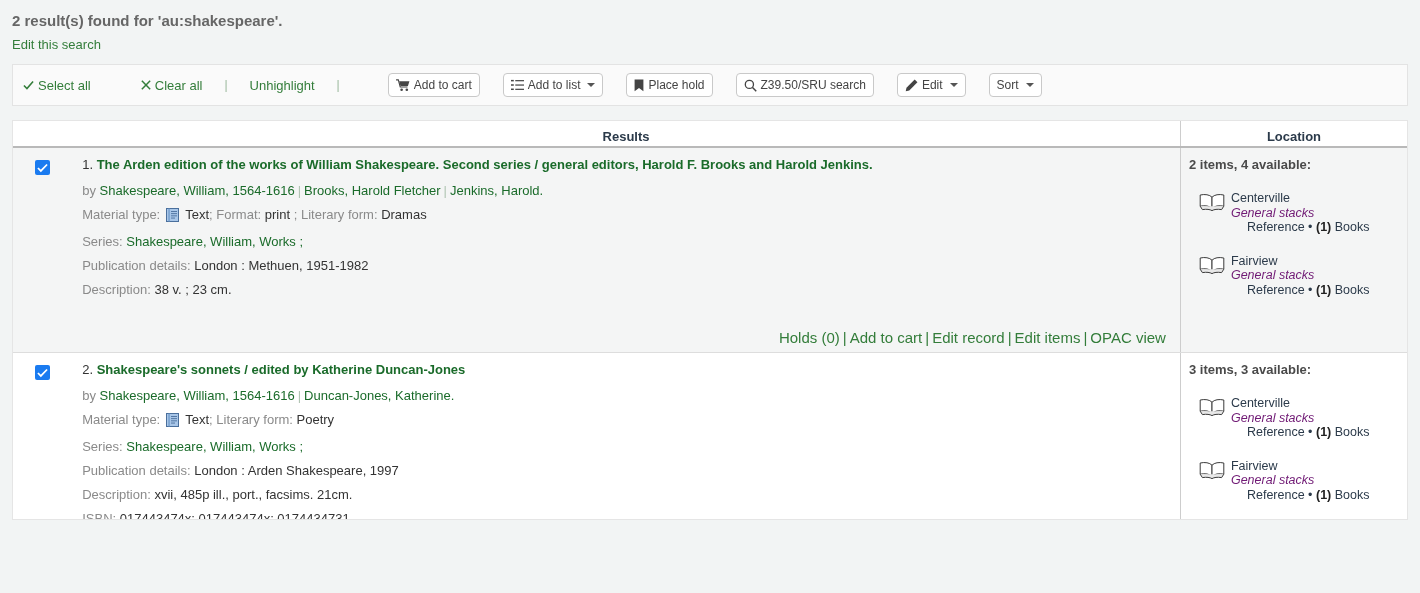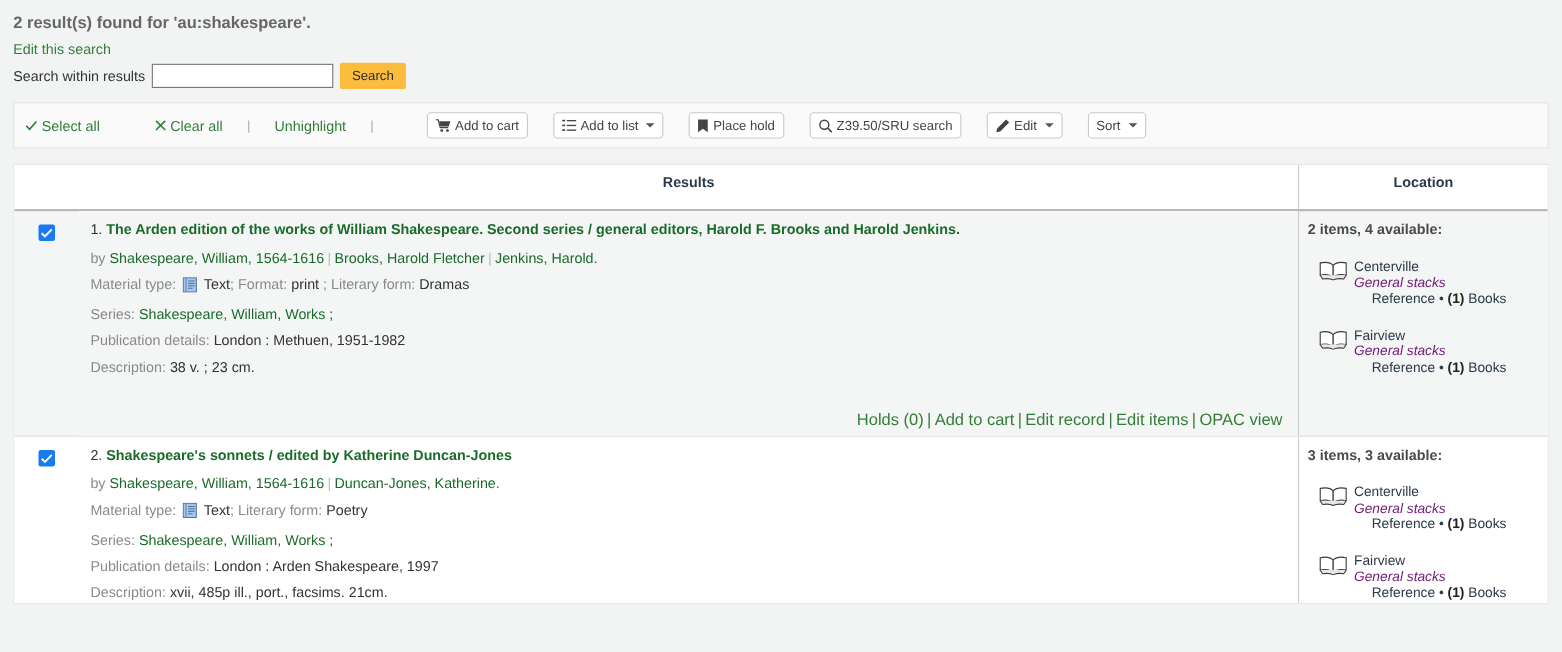--- a/index.html
+++ b/index.html
@@ -131,21 +131,21 @@
   }
   table.results {
     width: 100%;
     border-collapse: collapse;
     table-layout: fixed;
   }
   table.results th {
     font-size: 13px;
     font-weight: bold;
     color: #2b3a4a;
-    padding: 8px 6px 17px 6px;
+    padding: 8px 6px 2px 6px;
     border-bottom: 2px solid #b9b9b9;
     text-align: center;
     background: #fff;
   }
   th.col-chk { width: 58px; }
   th.col-res { width: 1086px; }
   th.col-loc { width: 222px; border-left: 1px solid #cdcdcd; }
 
   td.cell-chk {
     width: 58px;
@@ -253,25 +253,20 @@
 </head>
 <body>
 
 <div class="page">
 
 
   <div class="result-count">2 result(s) found for 'au:shakespeare'.</div>
 
   <a class="edit-search">Edit this search</a>
 
-  <div class="search-within">
-    <span class="search-within-label">Search within results</span>
-    <input class="search-within-input" type="text" value="" placeholder="" style="">
-    <button class="search-btn">Search</button>
-  </div>
 
   
   <div class="toolbar">
 
     <a class="tb-link">
       <span>
         <svg class="ic" width="11" height="11" viewBox="0 0 12 12">
             <path d="M1 6 L4.3 9.3 L11 1.6" stroke="#337d3a" stroke-width="1.7" fill="none"></path>
           </svg>
       </span>

